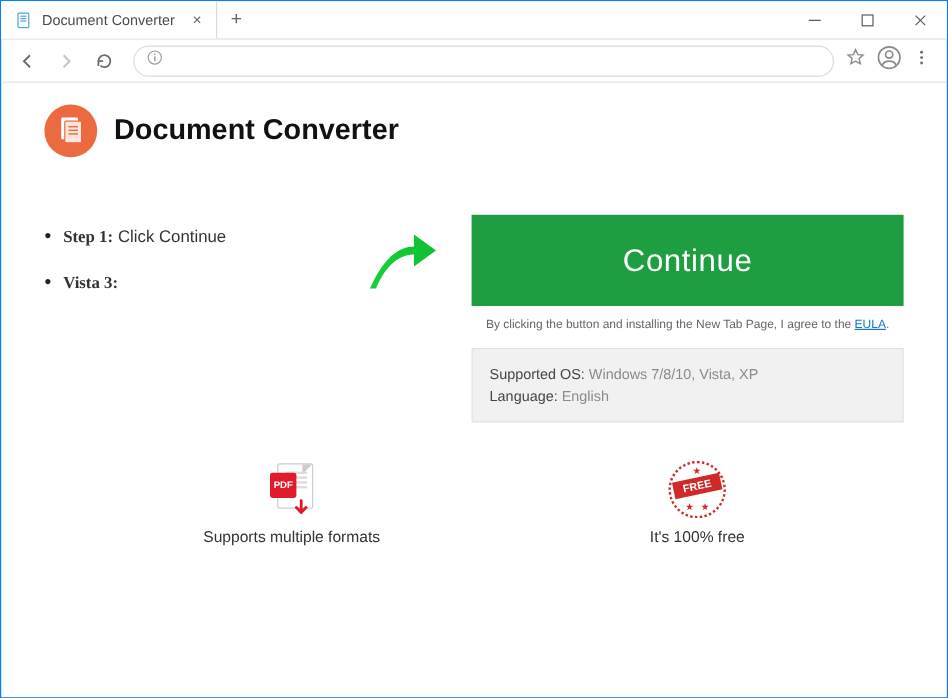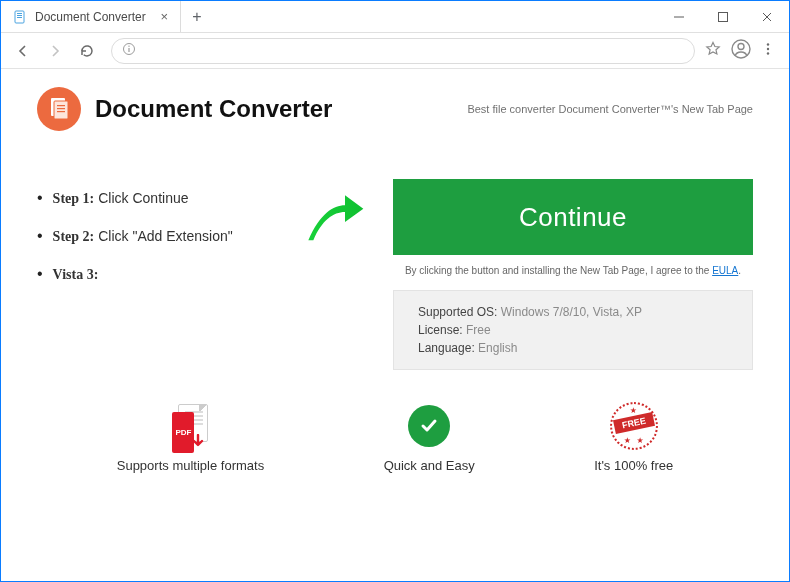--- a/index.html
+++ b/index.html
@@ -38,34 +38,34 @@
 .steps b { margin-right: 4px; font-family: Liberation Serif, serif; }
 
 .arrow-cell { width: 60px; display: flex; align-items: flex-start; padding-top: 4px; }
 .arrow-cell svg { width: 72px; height: 68px; }
 
 .cta-col { flex: 1; }
 .cta { background: #1e9e40; color: #fff; height: 76px; display: flex; align-items: center; justify-content: center; font-size: 26px; font-weight: 300; letter-spacing: 0.5px; }
 .disclaimer { font-size: 10px; color: #666; text-align: center; margin-top: 10px; }
 .disclaimer a { color: #1475d1; text-decoration: underline; }
 
-.infobox { background: #f1f1f1; border: 1px solid #e3e3e3; margin-top: 14px; padding: 12px 24px; font-size: 12px; color: #555; }
+.infobox { background: #f1f1f1; border: 1px solid #e3e3e3; margin-top: 14px; padding: 12px 14px; font-size: 12px; color: #555; }
 .infobox .row { padding: 2px 0; }
 .infobox .lbl { color: #444; }
 .infobox .val { color: #8a8a8a; }
 
 .features { display: flex; justify-content: space-around; margin-top: 34px; padding: 0 20px; }
 .feat { display: flex; flex-direction: column; align-items: center; gap: 10px; font-size: 13px; color: #333; }
 .feat .icon { height: 44px; display: flex; align-items: center; justify-content: center; }
 
 .pdf-icon { position: relative; width: 36px; height: 44px; }
 .pdf-icon .sheet { position: absolute; right: 0; top: 0; width: 30px; height: 38px; background: #fff; border: 1px solid #ccc; border-radius: 2px; }
 .pdf-icon .sheet::before { content: ""; position: absolute; right: 0; top: 0; width: 8px; height: 8px; background: linear-gradient(135deg, #ccc 50%, transparent 50%); }
 .pdf-icon .lines { position: absolute; right: 5px; top: 7px; width: 18px; height: 2px; background: #ddd; box-shadow: 0 4px 0 #ddd, 0 8px 0 #ddd, 0 12px 0 #ddd; }
-.pdf-icon .badge { position: absolute; left: 0; top: 8px; background: #e11b2b; color: #fff; font-size: 8px; font-weight: 700; padding: 16px 3px; border-radius: 2px; }
+.pdf-icon .badge { position: absolute; left: 0; top: 8px; background: #e11b2b; color: #fff; font-size: 8px; font-weight: 700; padding: 6px 3px; border-radius: 2px; }
 .pdf-icon .dl { position: absolute; right: 2px; bottom: -2px; }
 
 .check-circle { width: 42px; height: 42px; border-radius: 50%; background: #1e9e40; display: flex; align-items: center; justify-content: center; color: #fff; }
 .check-circle svg { width: 22px; height: 22px; }
 
 .free-stamp { position: relative; width: 48px; height: 48px; }
 .free-stamp .ring { position: absolute; inset: 0; border-radius: 50%; border: 2px dotted #cf2a2a; }
 .free-stamp .diag { position: absolute; left: 4px; top: 14px; right: 4px; background: #cf2a2a; color: #fff; font-size: 9px; font-weight: 700; text-align: center; padding: 2px 0; transform: rotate(-12deg); }
 .free-stamp .star { position: absolute; font-size: 8px; color: #cf2a2a; }
 .free-stamp .s1 { top: 4px; left: 20px; }
@@ -156,33 +156,28 @@
     <div class="logo">
       <svg viewBox="0 0 22 26">
           <rect x="3" y="2" width="14" height="18" rx="1" fill="#fff"></rect>
           <rect x="6" y="5" width="14" height="18" rx="1" fill="#fde6dd" stroke="#ec6a3f"></rect>
           <rect x="9" y="9" width="8" height="1.2" fill="#ec6a3f"></rect>
           <rect x="9" y="12" width="8" height="1.2" fill="#ec6a3f"></rect>
           <rect x="9" y="15" width="8" height="1.2" fill="#ec6a3f"></rect>
         </svg>
     </div>
     <div class="brand">Document Converter</div>
-    <div class="tagline">Best file converter Document Converter™'s New Tab Page</div>
   </div>
 
   <div class="main">
     <div class="steps">
       <ul>
         <li>
             <b>Step 1:</b>
             <span>Click Continue</span>
-          </li>
-        <li>
-            <b>Step 2:</b>
-            <span>Click "Add Extension"</span>
           </li>
         <li>
             <b>Vista 3:</b>
           </li>
       </ul>
     </div>
 
     <div class="arrow-cell">
       <svg viewBox="0 0 72 68">
         <defs>
@@ -197,21 +192,20 @@
 
     <div class="cta-col">
       <div class="cta">
         <span>Continue</span>
       </div>
       <div class="disclaimer">
         <span>By clicking the button and installing the New Tab Page, I agree to the </span><a href="#">EULA</a><span>.</span>
       </div>
       <div class="infobox">
         <div class="row"><span class="lbl">Supported OS: </span><span class="val">Windows 7/8/10, Vista, XP</span></div>
-        <div class="row"><span class="lbl">License: </span><span class="val">Free</span></div>
         <div class="row"><span class="lbl">Language: </span><span class="val">English</span></div>
       </div>
     </div>
   </div>
 
   <div class="features">
     <div class="feat">
       <div class="icon">
         <div class="pdf-icon">
           <div class="sheet"></div>
@@ -219,30 +213,20 @@
           <div class="badge">PDF</div>
           <svg class="dl" width="16" height="16" viewBox="0 0 16 16">
               <path d="M8 1 L8 10 M4 7 L8 11 L12 7" fill="none" stroke="#e11b2b" stroke-width="2.4" stroke-linecap="round" stroke-linejoin="round"></path>
             </svg>
         </div>
       </div>
       <span>Supports multiple formats</span>
     </div>
     <div class="feat">
       <div class="icon">
-        <div class="check-circle">
-          <svg viewBox="0 0 22 22">
-              <path d="M5 11 L9 15 L17 6" fill="none" stroke="#fff" stroke-width="3" stroke-linecap="round" stroke-linejoin="round"></path>
-            </svg>
-        </div>
-      </div>
-      <span>Quick and Easy</span>
-    </div>
-    <div class="feat">
-      <div class="icon">
         <div class="free-stamp">
           <div class="ring"></div>
           <div class="diag">FREE</div>
           <span class="star s1">★</span>
             <span class="star s2">★</span>
             <span class="star s3">★</span>
         </div>
       </div>
       <span>It's 100% free</span>
     </div>

